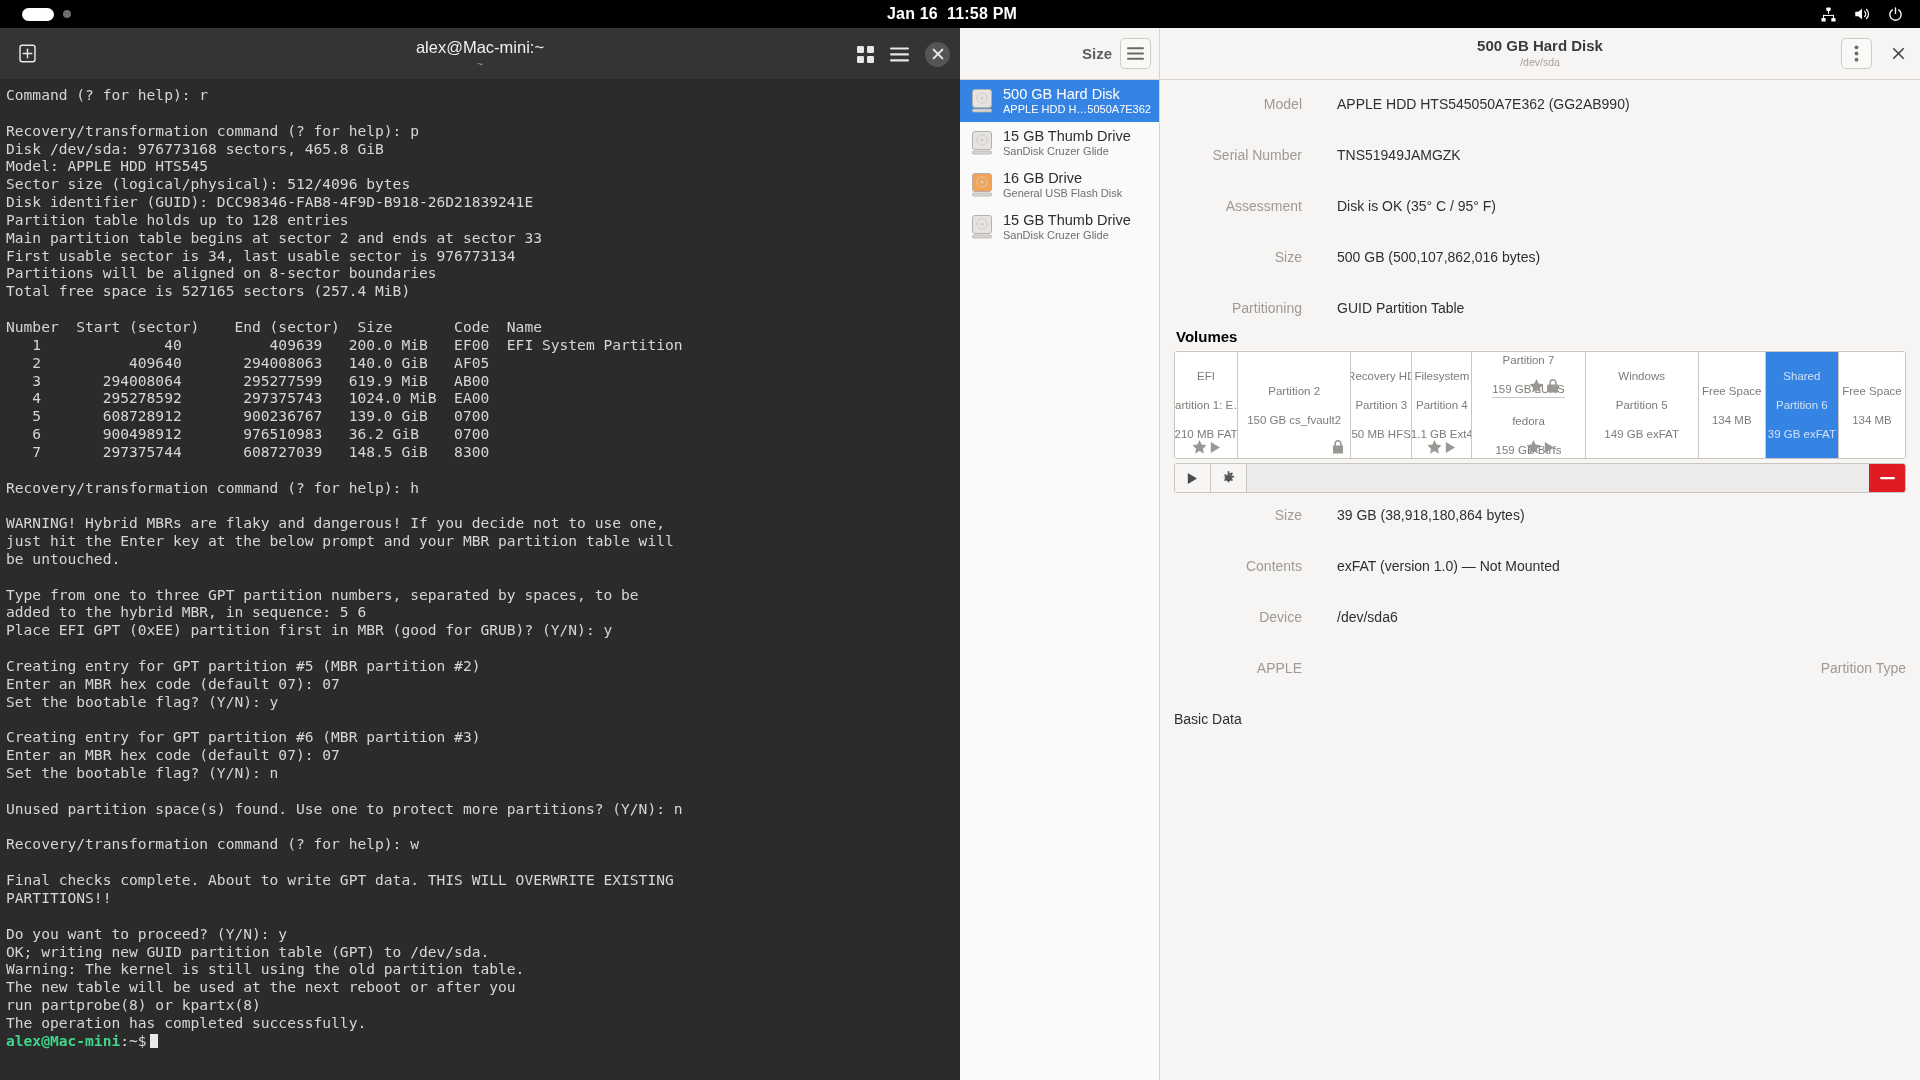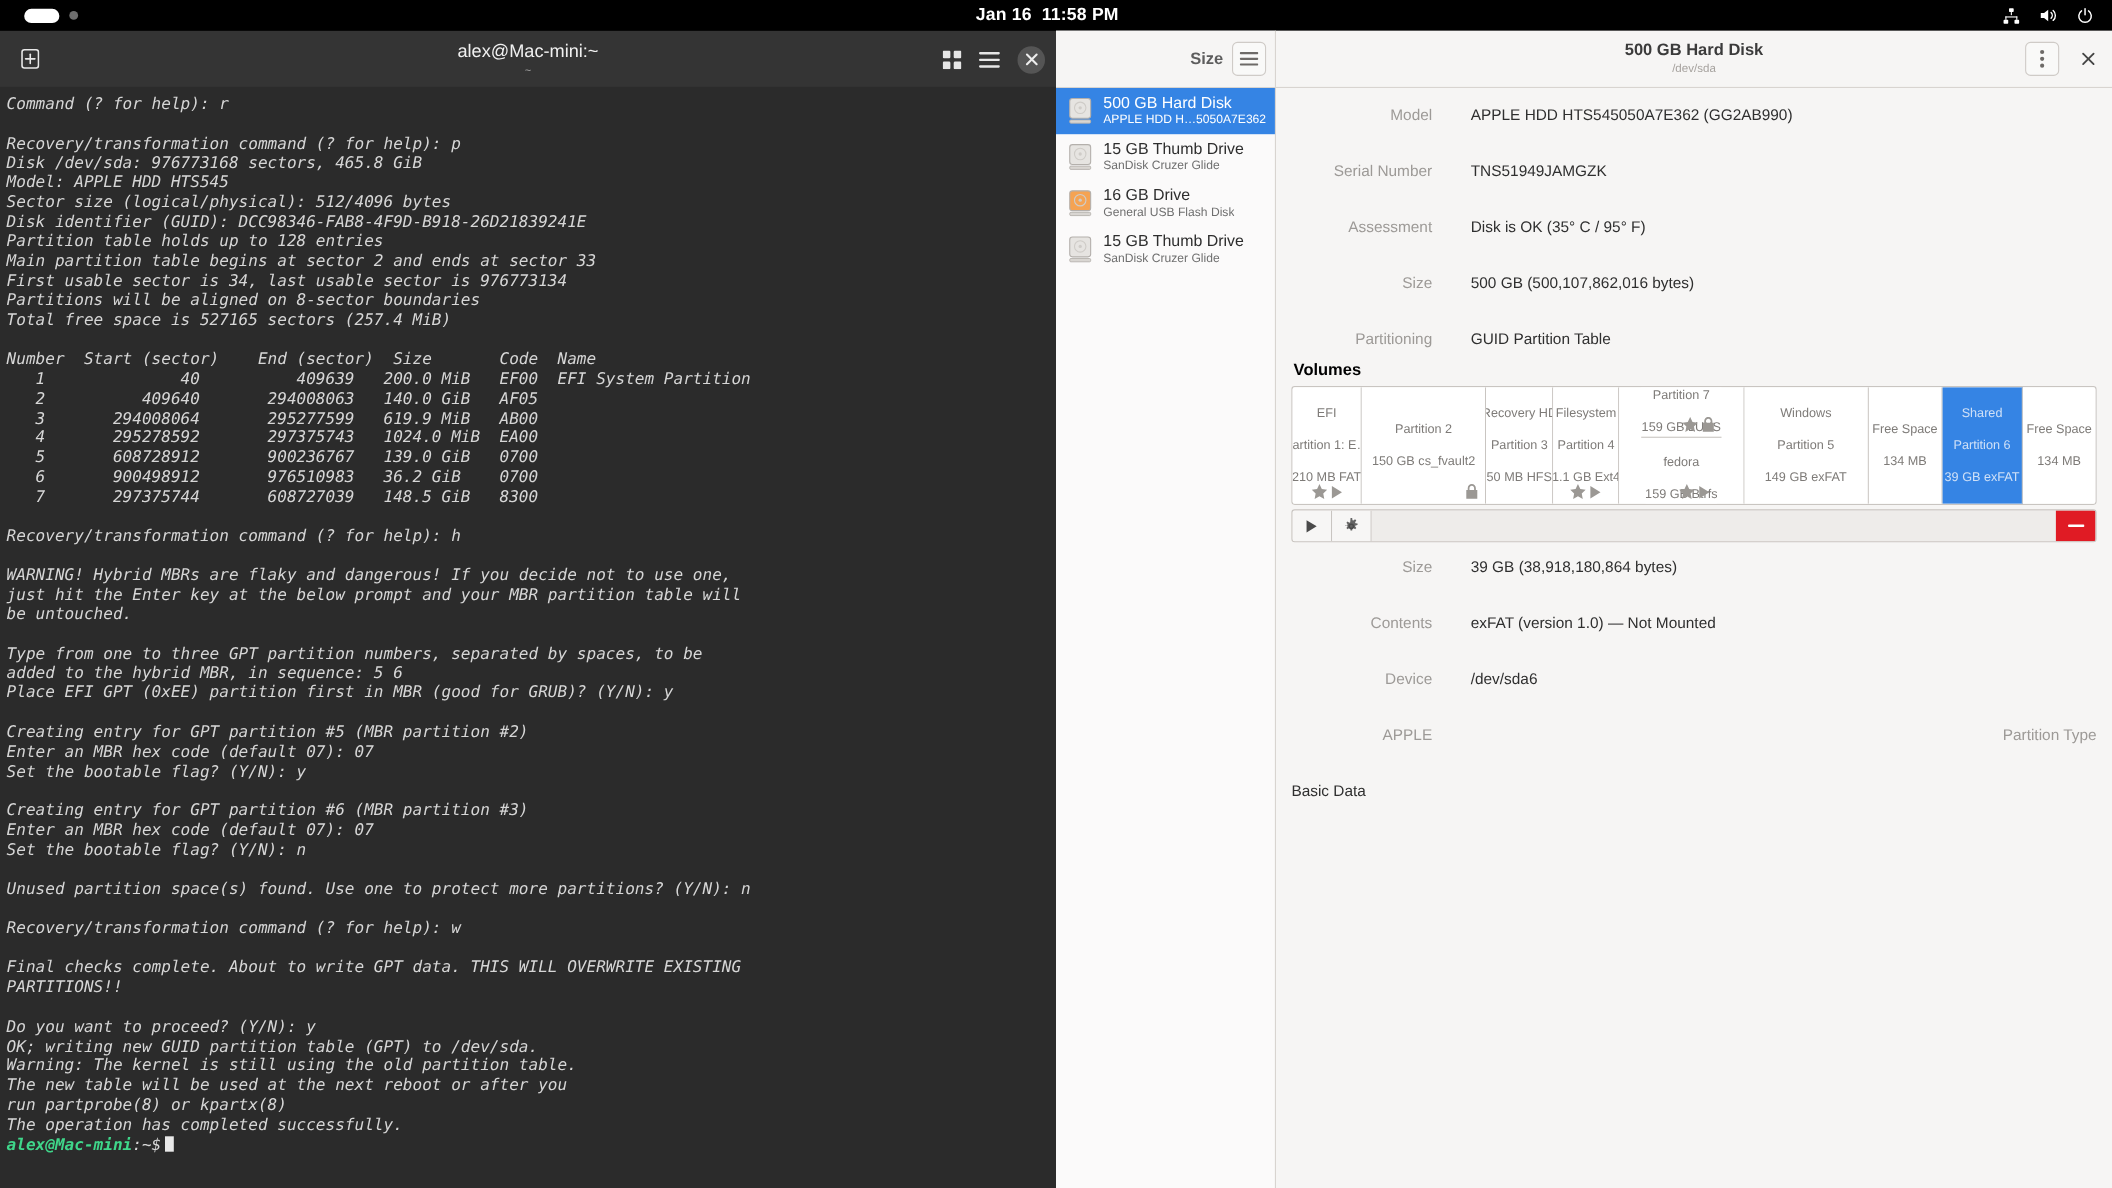--- a/index.html
+++ b/index.html
@@ -63,21 +63,21 @@
   .term-btn { color:#e6e6e6; display:flex; align-items:center; justify-content:center; cursor:pointer; }
   .term-close {
     width:25px; height:25px; border-radius:50%; background:#555;
     display:flex; align-items:center; justify-content:center; color:#eaeaea; cursor:pointer;
   }
   .term-body {
     padding:6px 0 0 6px;
     font-family:"DejaVu Sans Mono","Liberation Mono",monospace;
     font-size:14.6px; line-height:17.85px;
     color:#d6d6d6; white-space:pre;
-    height:1000px; overflow:hidden;font-style:italic;
+    height:1000px; overflow:hidden;
   }
   .term-body .prompt-user { color:#3fd68a; font-weight:bold; }
   .term-body .prompt-path { color:#d6d6d6; }
   .cursor { display:inline-block; width:8px; height:14px; background:#e9e9e9; vertical-align:-2px; margin-left:3px; }
 
   
   .disks-win {
     position:absolute; left:960px; top:28px; width:960px; height:1052px;
     background:#f6f5f4; display:flex; flex-direction:column;
   }

